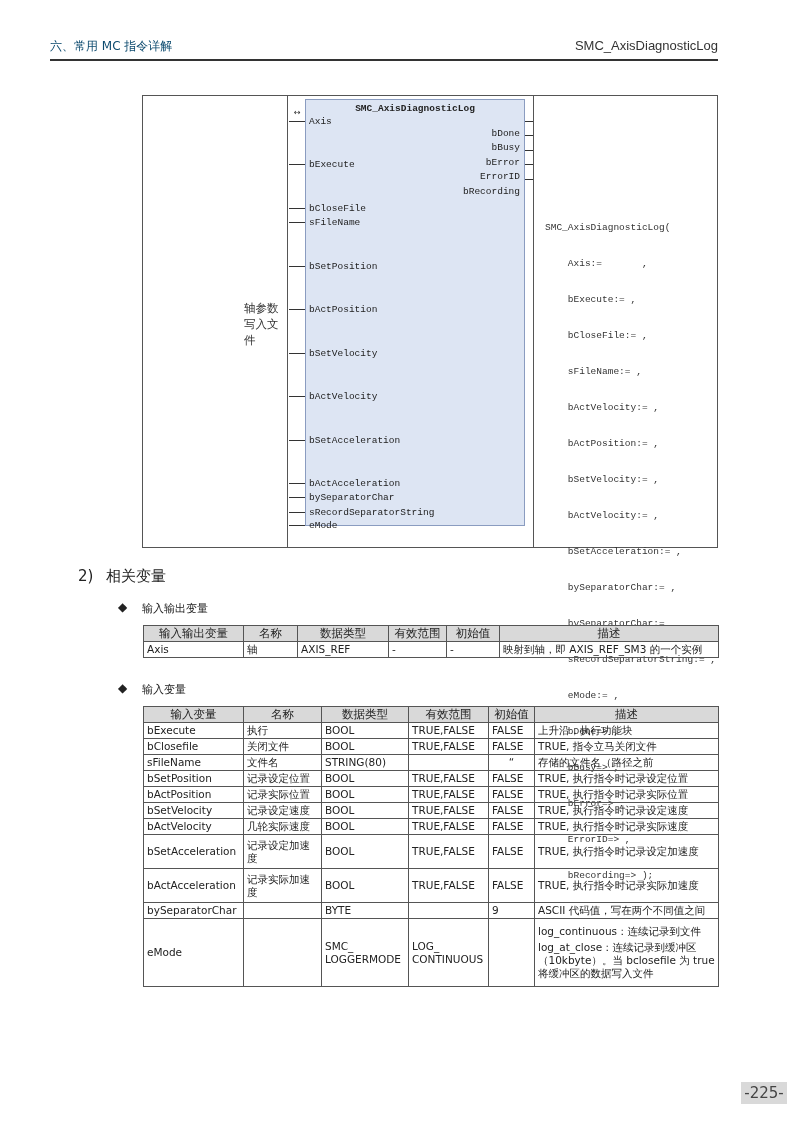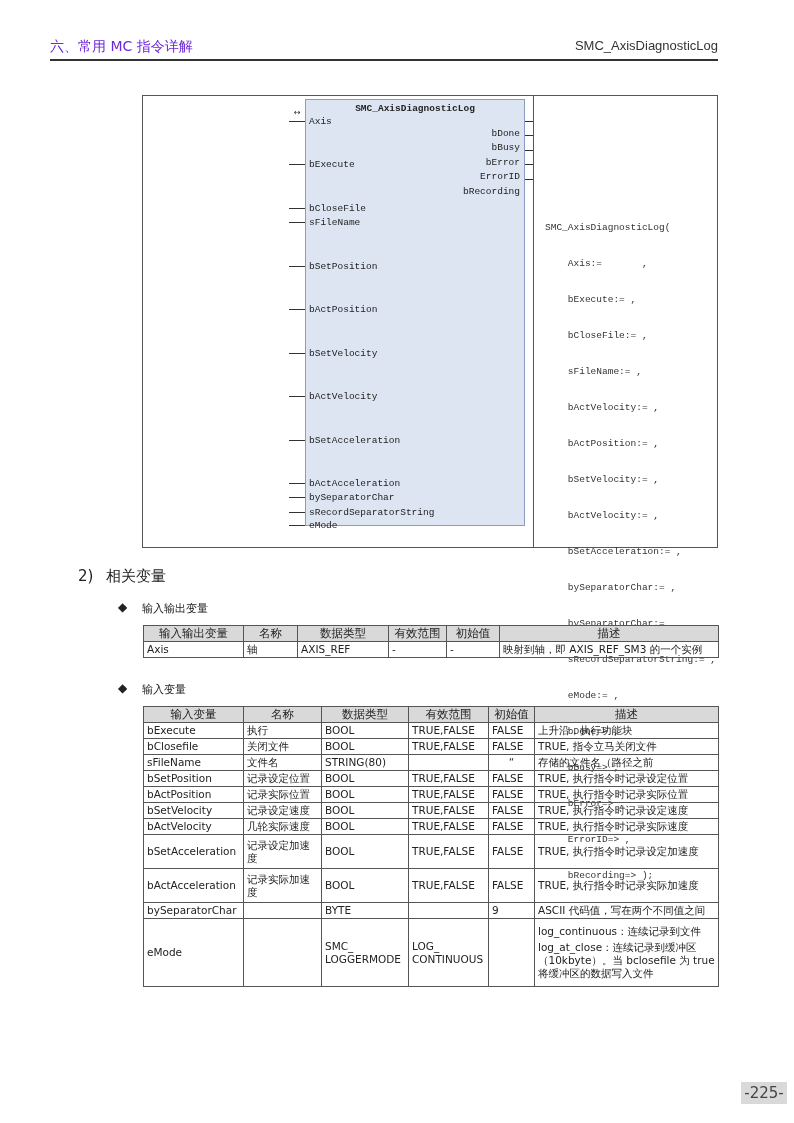--- a/index.html
+++ b/index.html
@@ -1,17 +1,17 @@
 <!DOCTYPE html>
 <html><head>
 <meta charset="utf-8">
 <style>
   html,body{margin:0;padding:0;background:#fff;}
   body{width:794px;height:1123px;position:relative;overflow:hidden;font-family:"DejaVu Sans",sans-serif;color:#333;}
-  .hdr-left{position:absolute;left:50px;top:38px;font-size:14px;color:#6d28d9;}
+  .hdr-left{position:absolute;left:50px;top:38px;font-size:12px;color:#0c4a6e;}
   .hdr-right{position:absolute;right:76px;top:38px;font-size:13px;color:#333;font-family:"Liberation Sans",sans-serif;}
   .hdr-line{position:absolute;left:50px;top:59px;width:668px;height:2px;background:#333;}
   .fb-table{position:absolute;left:142px;top:95px;width:576px;height:453px;border:1px solid #555;box-sizing:border-box;}
   .fb-col{position:absolute;top:0;bottom:0;border-right:1px solid #555;}
   .fb-name{position:absolute;left:3px;top:212px;font-size:11.5px;line-height:16px;color:#333;font-family:"Liberation Sans",sans-serif;}
   .fb-desc{position:absolute;left:102px;top:204px;font-size:11.5px;line-height:16px;color:#333;width:36px;}
   .block{position:absolute;left:162px;top:3px;width:220px;height:427px;background:#dde5f3;border:1px solid #8a9cc0;box-sizing:border-box;}
   .mono{font-family:"Liberation Mono","DejaVu Sans Mono",monospace;font-size:9.5px;color:#222;}
   .block-title{position:absolute;left:0;right:0;top:3px;text-align:center;font-weight:bold;}
   .pin-in{position:absolute;left:3px;}
@@ -34,20 +34,27 @@
 </head>
 <body>
 
 <div>
   <div class="hdr-left">六、常用 MC 指令详解</div>
   <div class="hdr-right">SMC_AxisDiagnosticLog</div>
   <div class="hdr-line"></div>
 </div>
 
 <div class="fb-table">
+  <div class="fb-col" style="left:98px;width:46px;">
+    <div class="fb-desc" style="left:3px;">
+      <span class="fl">轴参数</span>
+      <span class="fl">写入文</span>
+      <span class="fl">件</span>
+    </div>
+  </div>
   <div class="fb-col" style="left:144px;width:246px;"></div>
 
   <div class="block mono">
     <div class="block-title">SMC_AxisDiagnosticLog</div>
     <div class="pin-in" style="top:16px;">Axis</div>
     <div class="pin-in" style="top:59px;">bExecute</div>
     <div class="pin-in" style="top:103px;">bCloseFile</div>
     <div class="pin-in" style="top:117px;">sFileName</div>
     <div class="pin-in" style="top:161px;">bSetPosition</div>
     <div class="pin-in" style="top:204px;">bActPosition</div>

